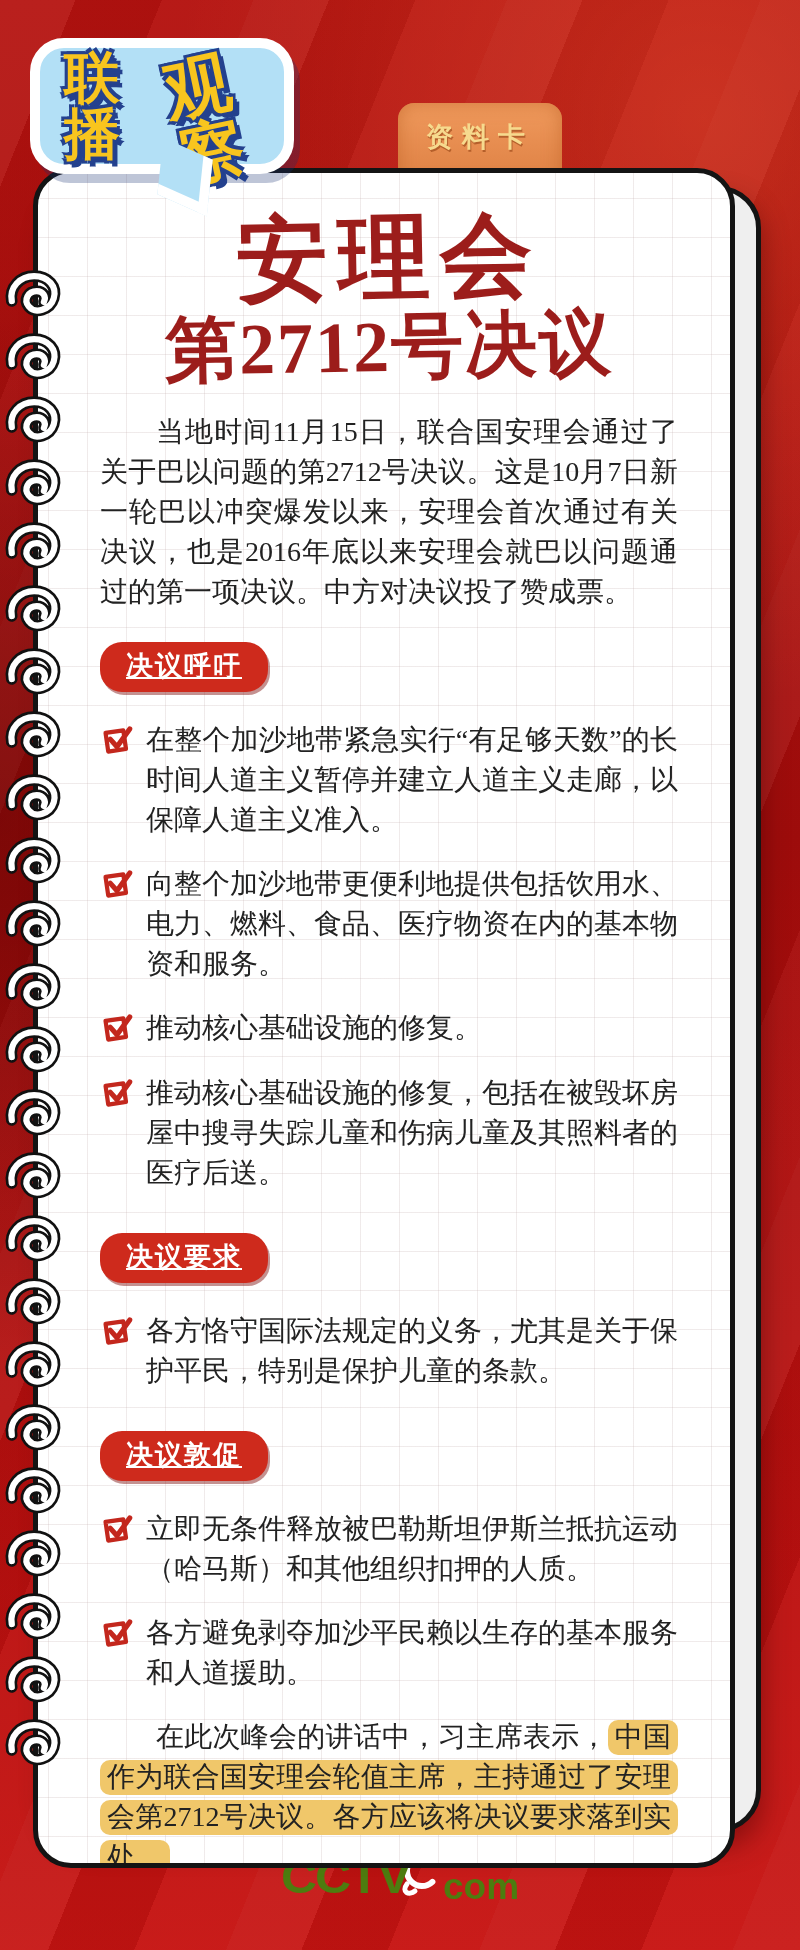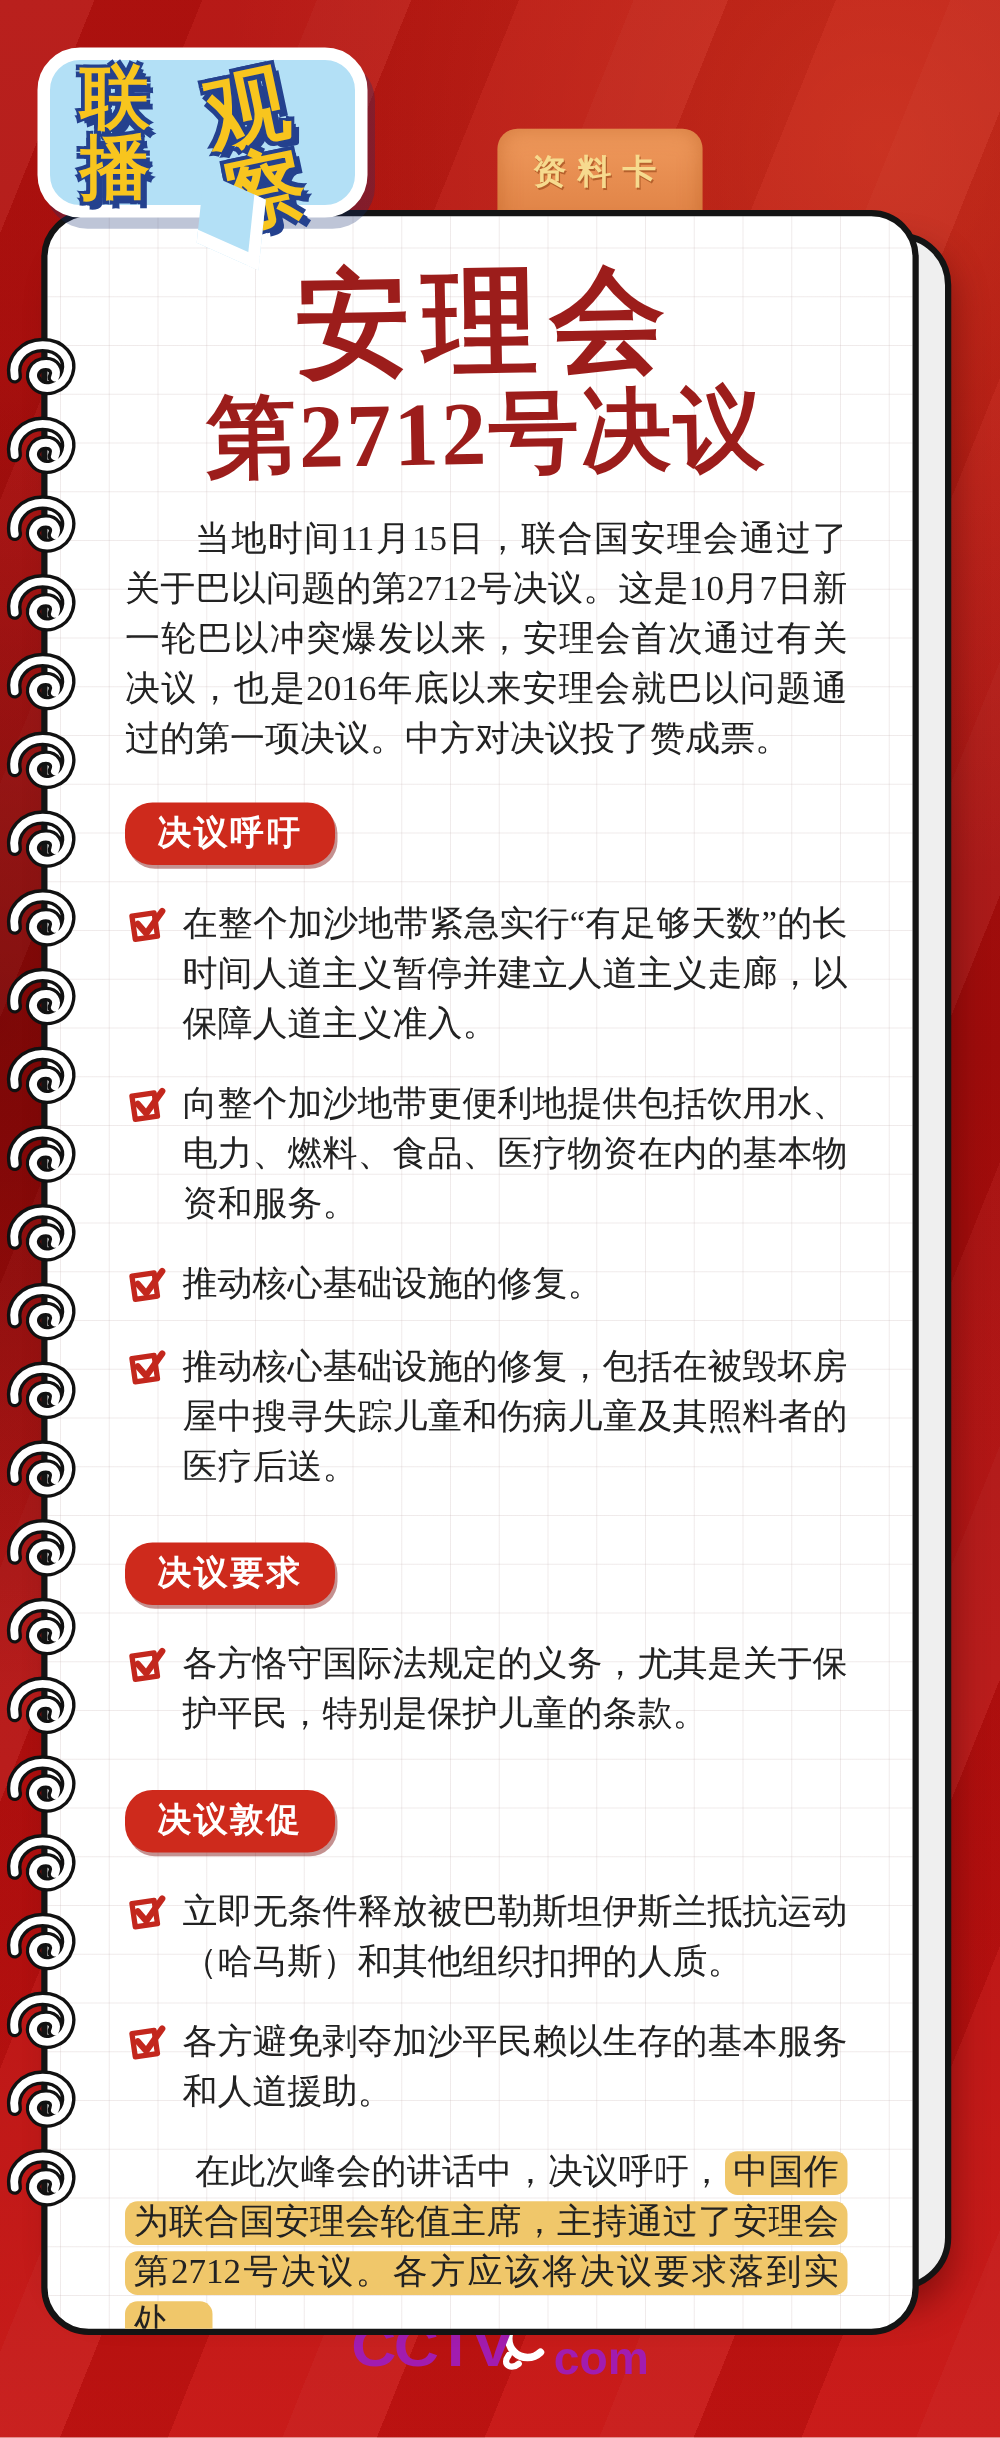--- a/index.html
+++ b/index.html
@@ -82,35 +82,36 @@
     font-size:28px;line-height:40px;color:#222;margin:24px 0 0;
     text-indent:2em;text-align:justify;
   }
   .badge{
     display:inline-block;background:#ce2a1c;color:#fff;
     font-family:"Liberation Sans","DejaVu Sans",sans-serif;
     font-size:27px;font-weight:bold;letter-spacing:2px;
     padding:6px 26px 8px;border-radius:22px;
     box-shadow:2px 3px 0 rgba(125,12,8,.45);
     margin:40px 0 4px;
+    text-decoration:underline;
   }
   .badge.first{margin-top:30px;}
   .item{display:flex;align-items:flex-start;gap:12px;margin-top:24px;}
   .item .cb{flex:0 0 auto;margin-top:3px;}
   .item p{margin:0;font-size:28px;line-height:40px;color:#222;text-align:justify;}
   .hl{
     background:#f0c76a;border-radius:10px;padding:1px 7px 3px;
     -webkit-box-decoration-break:clone;box-decoration-break:clone;
   }
 
   
   .footer{
     position:absolute;left:0;right:0;top:1848px;z-index:1;
     display:flex;justify-content:center;align-items:center;
-    color:#a21caf;font-family:"Liberation Sans","DejaVu Sans",sans-serif;
+    color:#4d7c0f;font-family:"Liberation Sans","DejaVu Sans",sans-serif;
   }
   .cctv{font-size:50px;font-weight:900;letter-spacing:-2px;transform:scaleY(.92);}
   .swoosh{margin:-6px -10px 0 -14px;}
   .site{display:flex;flex-direction:column;line-height:1;margin-left:6px;}
   .site .cn{font-size:17px;font-weight:bold;letter-spacing:4px;margin-bottom:3px;}
   .site .com{font-size:37px;font-weight:700;margin-top:-2px;}
 </style>
 </head>
 <body>
 
@@ -186,21 +187,21 @@
       </div>
       <div class="item">
         <span class="cb"><svg viewBox="0 0 40 40" width="34" height="34">
               <path d="M7 11 L28 9 L30 31 L9 33 Z" fill="none" stroke="#c3271d" stroke-width="5" stroke-linejoin="round" transform="rotate(-3 20 20)"></path>
               <path d="M12 19 L20 28 L35 7" fill="none" stroke="#c3271d" stroke-width="6" stroke-linecap="round" stroke-linejoin="round"></path>
             </svg></span>
         <p>各方避免剥夺加沙平民赖以生存的基本服务和人道援助。</p>
       </div>
     </div>
 
-    <p class="closing"><span>在此次峰会的讲话中，决议呼吁，</span><span class="hl">中国作为联合国安理会轮值主席，主持通过了安理会第2712号决议。各方应该将决议要求落到实处。</span></p>
+    <p class="closing"><span>在此次峰会的讲话中，习主席表示，</span><span class="hl">中国作为联合国安理会轮值主席，主持通过了安理会第2712号决议。各方应该将决议要求落到实处。</span></p>
 
   </div>
   <div></div>
 <div class="ring" style="top: 100px;"><svg viewBox="0 0 64 56">
         <path class="outer" d="M6 37 C3 22 15 9 31 9 C47 9 57 21 53 34 C49 47 32 52 25 43 C19 36 24 26 34 26 C41 26 45 32 42 38"></path>
         <path class="inner" d="M6 37 C3 22 15 9 31 9 C47 9 57 21 53 34 C49 47 32 52 25 43 C19 36 24 26 34 26 C41 26 45 32 42 38"></path>
       </svg></div>
     <div class="ring" style="top: 163px;"><svg viewBox="0 0 64 56">
         <path class="outer" d="M6 37 C3 22 15 9 31 9 C47 9 57 21 53 34 C49 47 32 52 25 43 C19 36 24 26 34 26 C41 26 45 32 42 38"></path>
         <path class="inner" d="M6 37 C3 22 15 9 31 9 C47 9 57 21 53 34 C49 47 32 52 25 43 C19 36 24 26 34 26 C41 26 45 32 42 38"></path>

